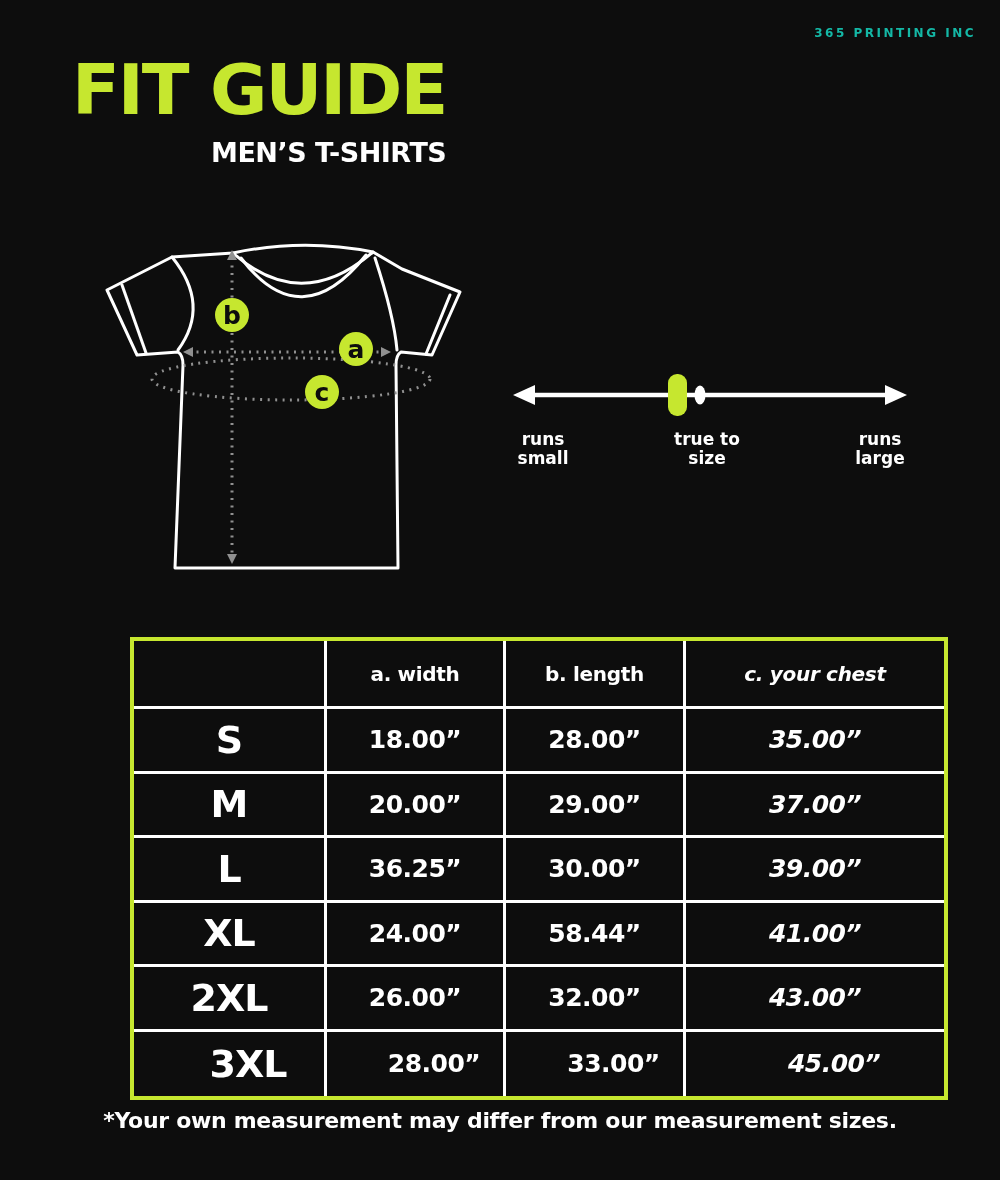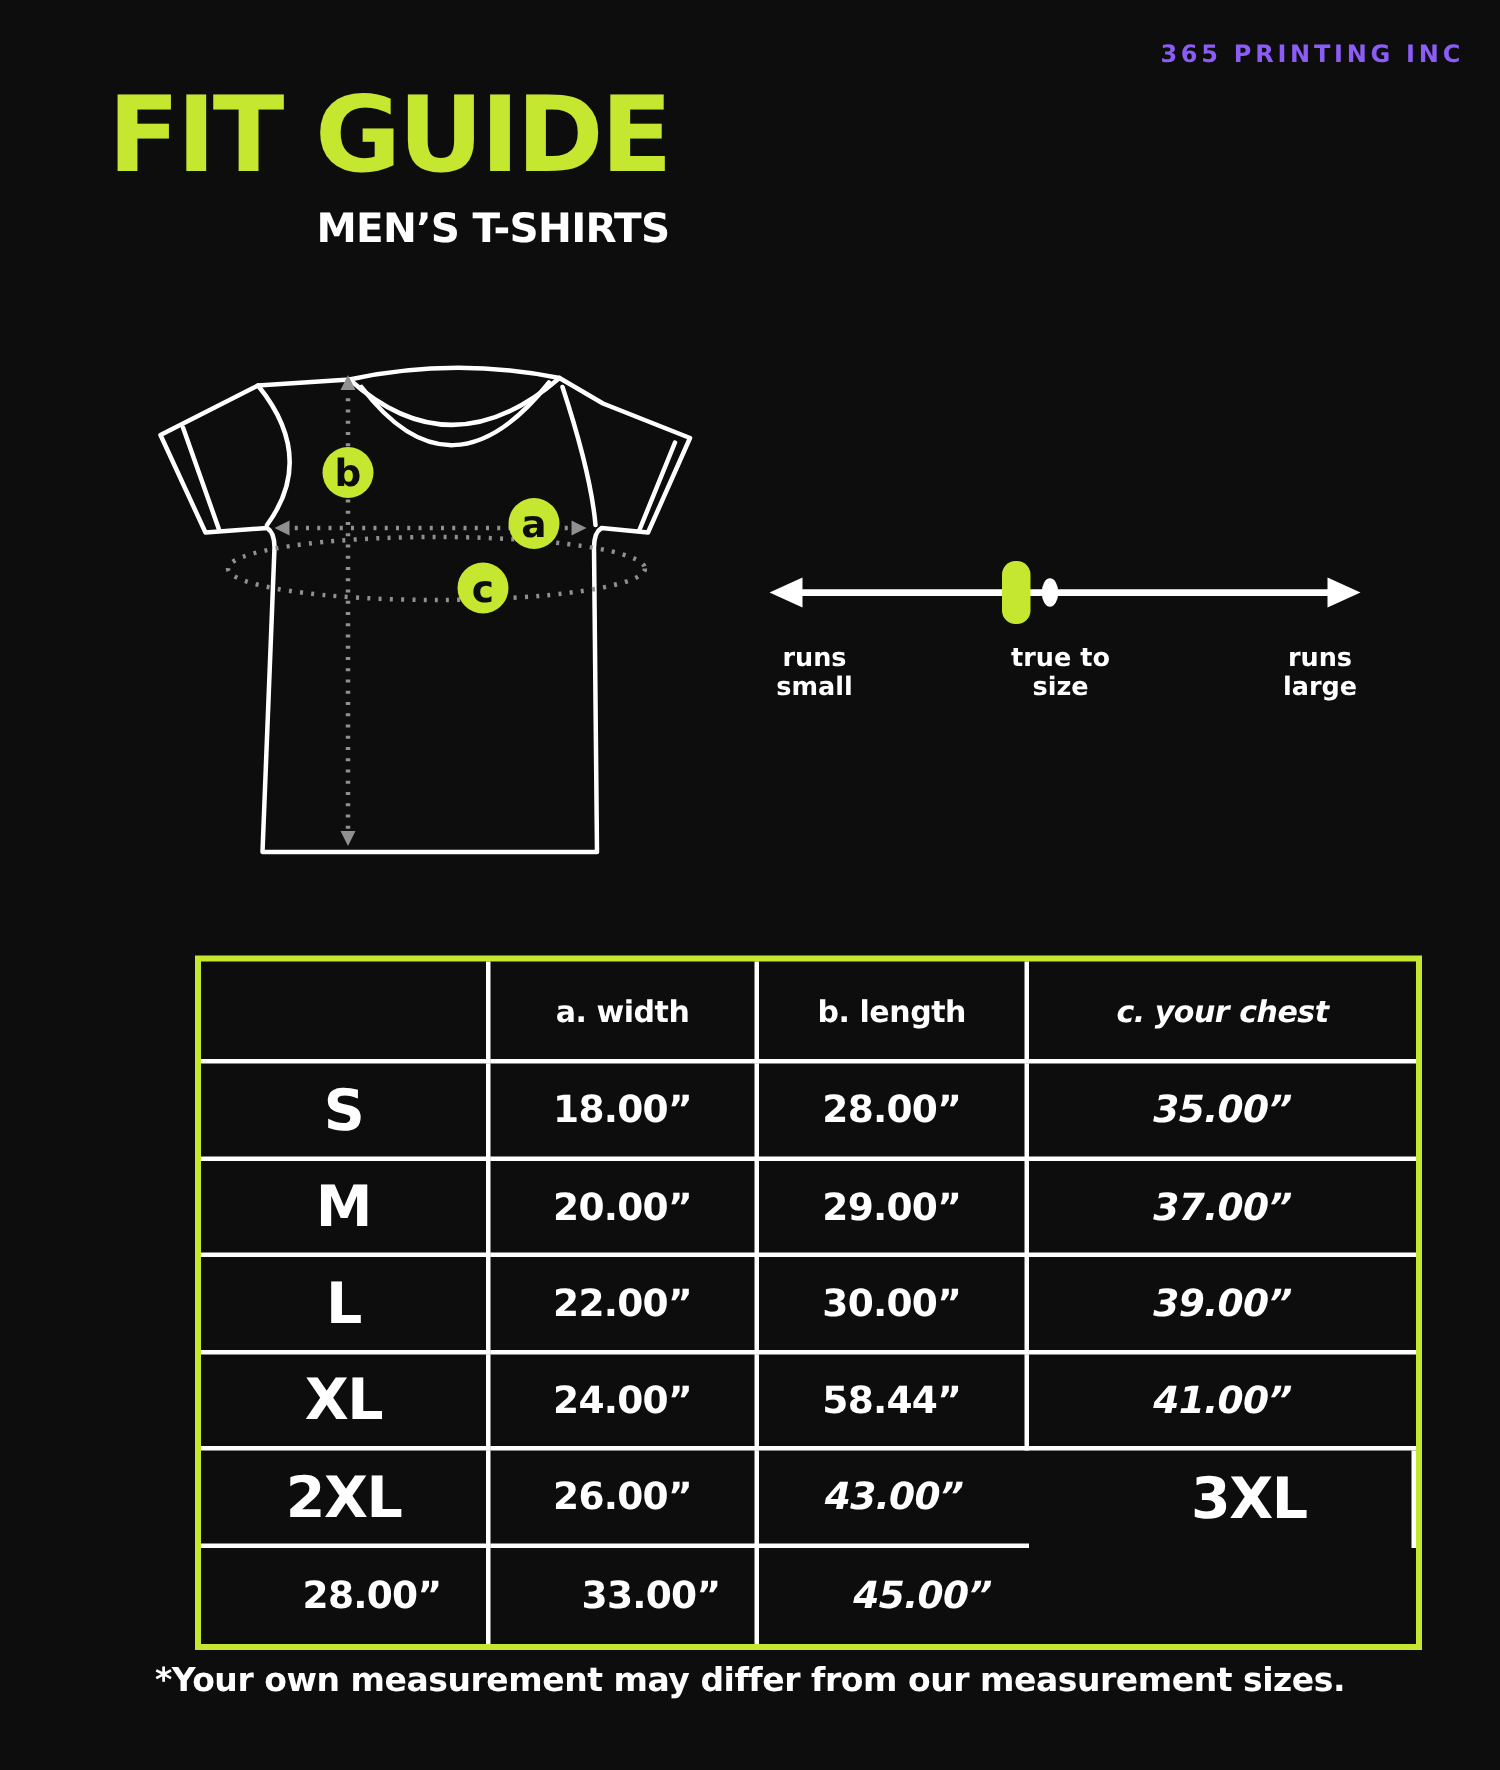--- a/index.html
+++ b/index.html
@@ -3,21 +3,21 @@
 <meta charset="utf-8">
 <style>
   html,body{margin:0;padding:0;background:#000;}
   .page{
     position:relative;width:1000px;height:1180px;background:#0d0d0d;
     overflow:hidden;font-family:"DejaVu Sans","Liberation Sans",sans-serif;
     color:#fff;font-weight:bold;
   }
   .brand{
     position:absolute;top:26px;right:24px;
-    font-size:16px;letter-spacing:2.5px;color:#8b5cf6;
+    font-size:12px;letter-spacing:2.5px;color:#14b8a6;
   }
   .title-block{position:absolute;left:72px;top:55px;}
   .title{
     margin:0;font-size:70px;line-height:1;letter-spacing:-2px;
     color:#c6e72f;white-space:nowrap;
   }
   .subtitle{
     margin-top:12px;font-size:27px;letter-spacing:-0.5px;
     color:#fff;text-align:right;
   }
@@ -129,31 +129,32 @@
     <div class="cell val">18.00”</div>
     <div class="cell val">28.00”</div>
     <div class="cell val last-col">35.00”</div>
 
     <div class="cell size">M</div>
     <div class="cell val">20.00”</div>
     <div class="cell val">29.00”</div>
     <div class="cell val last-col">37.00”</div>
 
     <div class="cell size">L</div>
-    <div class="cell val">22.00”</div>
+    <div class="cell val">36.25”</div>
     <div class="cell val">30.00”</div>
     <div class="cell val last-col">39.00”</div>
 
     <div class="cell size">XL</div>
     <div class="cell val">24.00”</div>
     <div class="cell val">58.44”</div>
     <div class="cell val last-col">41.00”</div>
 
     <div class="cell size">2XL</div>
     <div class="cell val">26.00”</div>
+    <div class="cell val">32.00”</div>
     <div class="cell val last-col">43.00”</div>
 
     <div class="cell size last-row">3XL</div>
     <div class="cell val last-row">28.00”</div>
     <div class="cell val last-row">33.00”</div>
     <div class="cell val last-col last-row">45.00”</div>
   </div>
 
   <div class="footnote">*Your own measurement may differ from our measurement sizes.</div>
 

